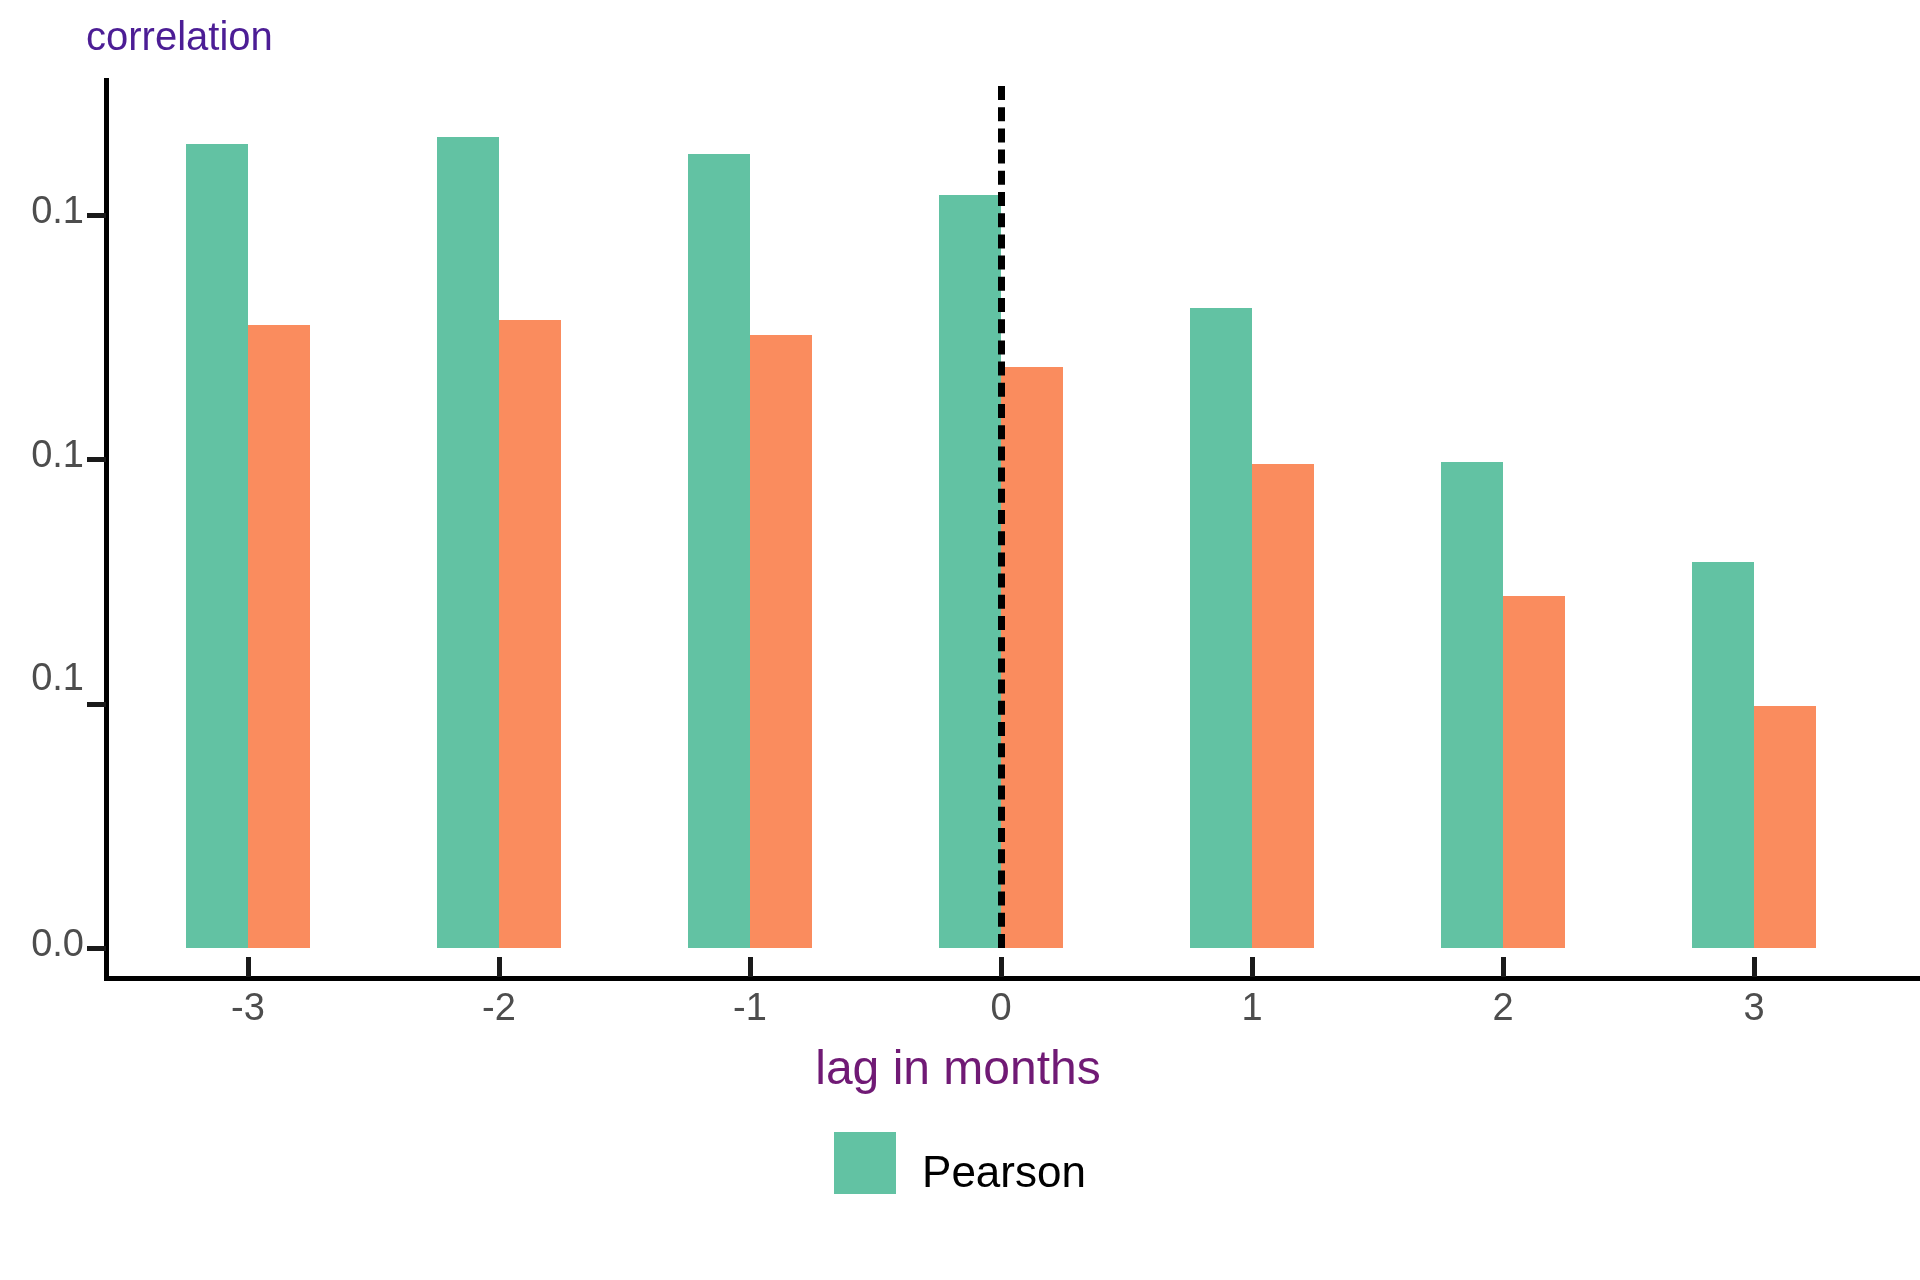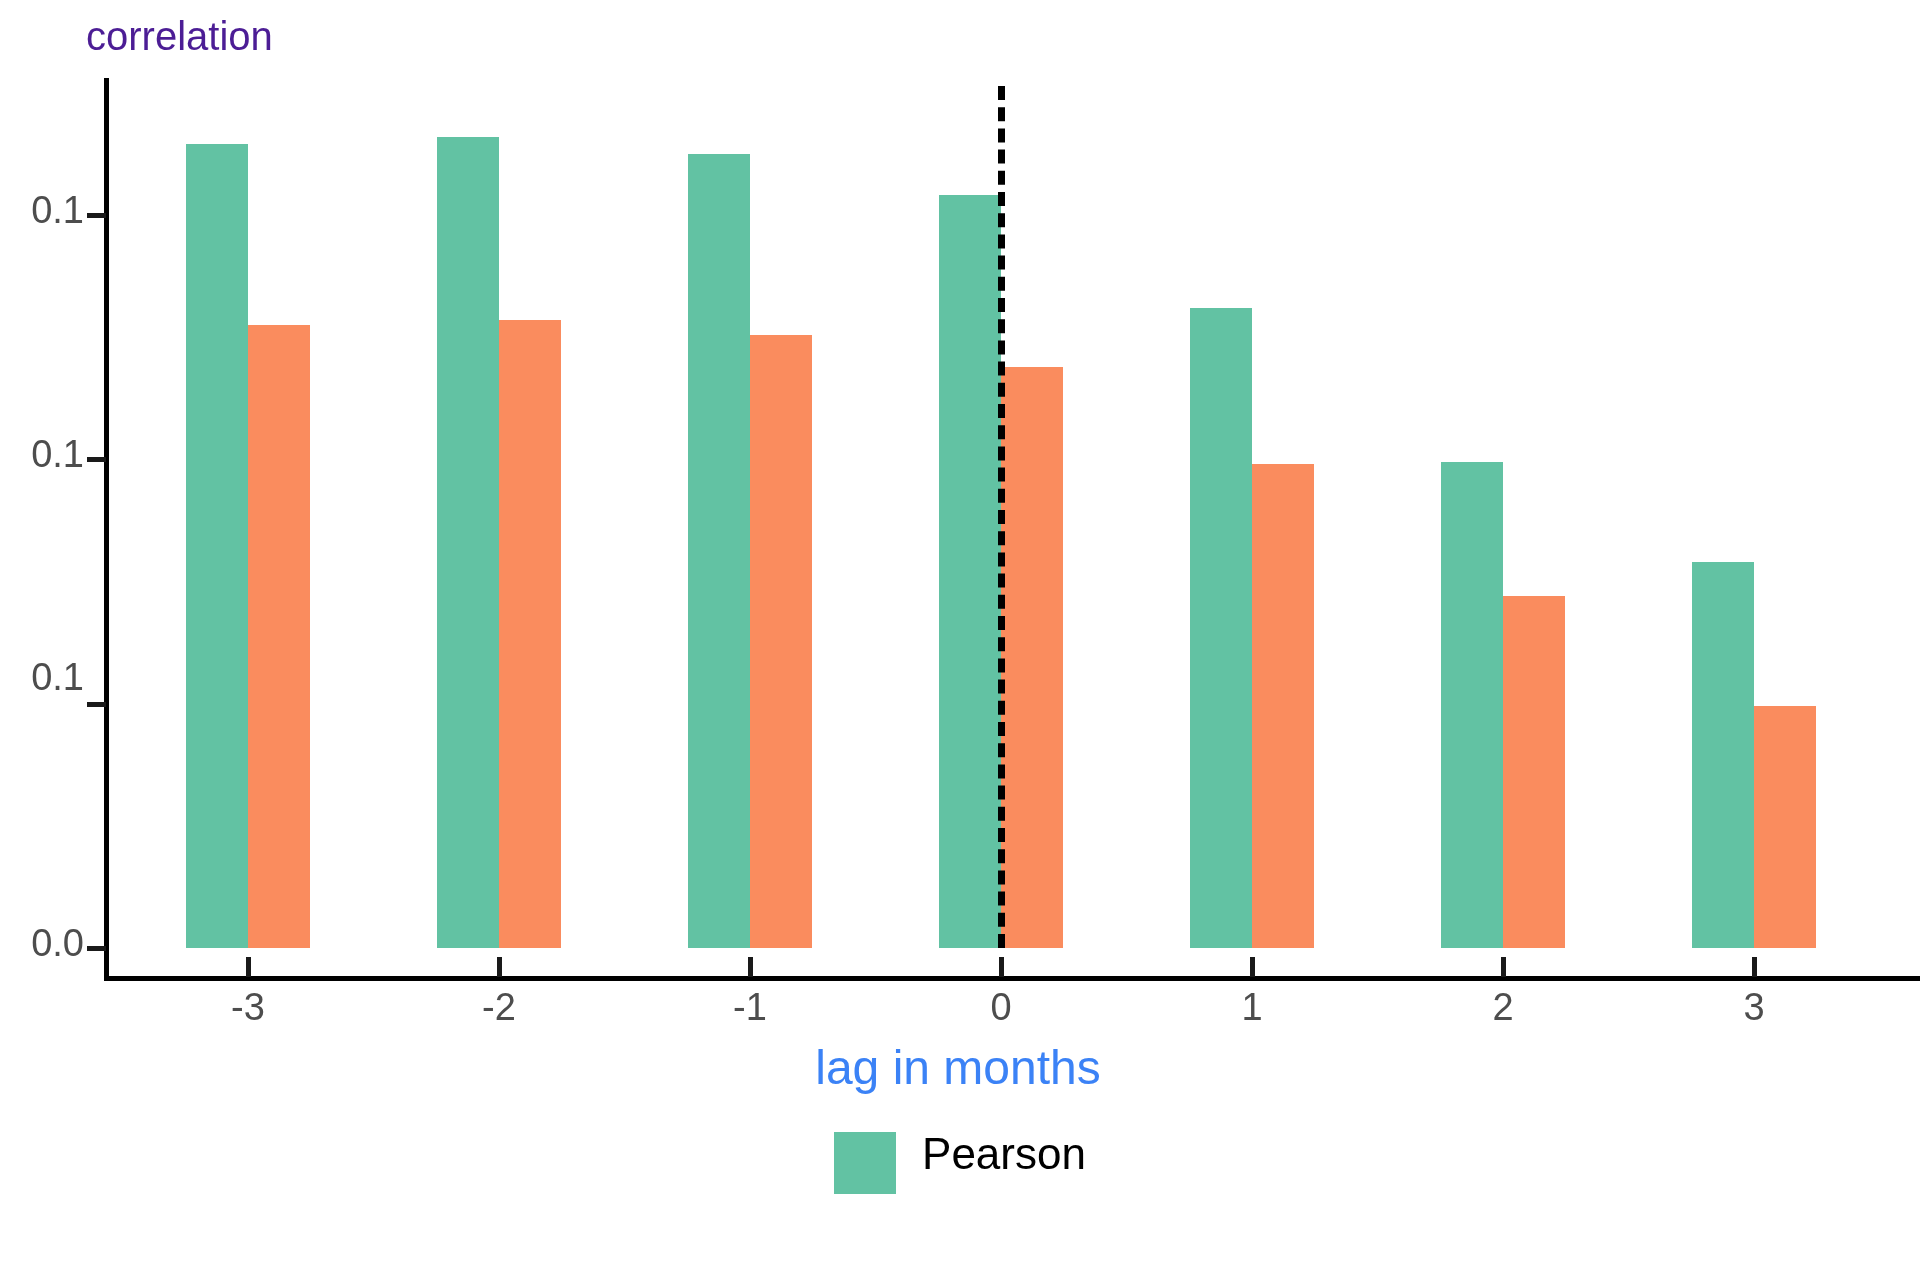--- a/index.html
+++ b/index.html
@@ -98,38 +98,38 @@
     border-left: 7px dashed #000000;
   }
   
   .xlab {
     position: absolute;
     top: 1040px;
     left: 0;
     width: 1916px;
     text-align: center;
     font-size: 48px;
-    color: #3b82f6;
+    color: #701a75;
   }
   
   #legend {
     position: absolute;
     top: 1132px;
     left: 0;
     width: 1920px;
     display: flex;
     flex-direction: row;
     align-items: center;
     justify-content: center;
     gap: 56px;
   }
   .legend-entry {
     display: flex;
     flex-direction: row;
-    align-items: flex-start;
+    align-items: flex-end;
     gap: 26px;
   }
   .legend-swatch {
     width: 62px;
     height: 62px;
   }
   .legend-label {
     font-size: 44px;
     color: #000000;
     line-height: 1;

